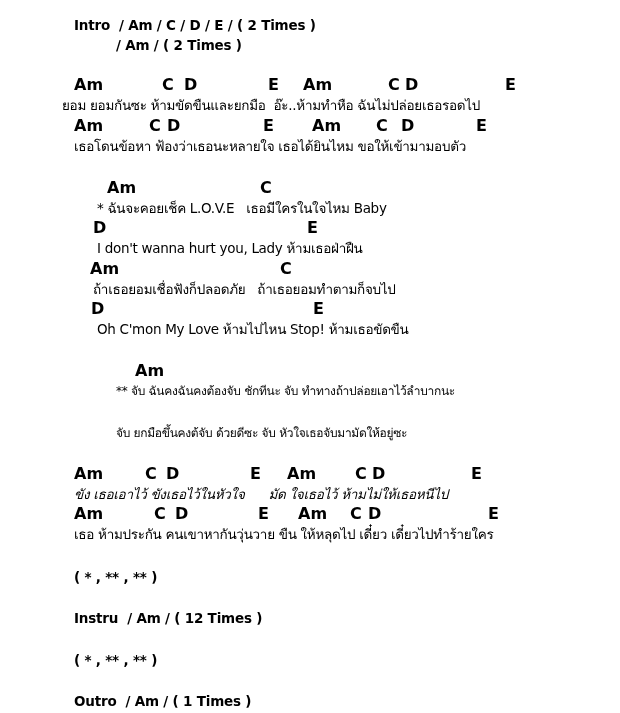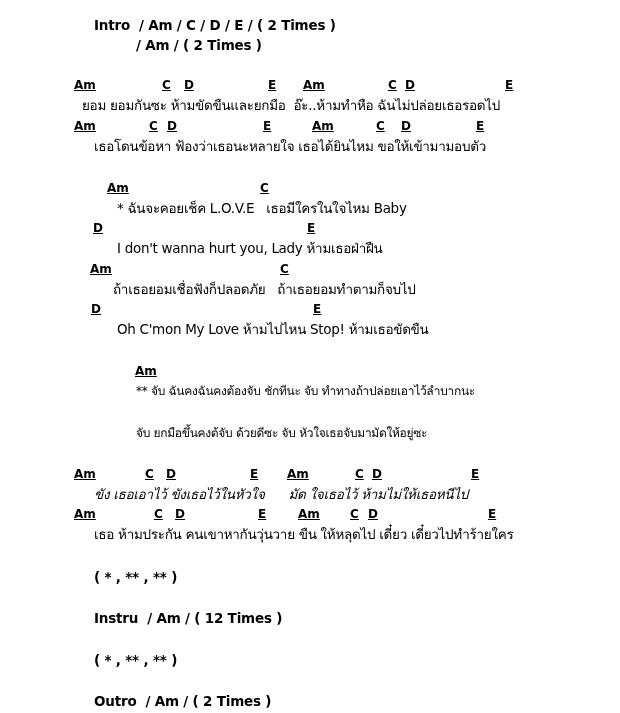--- a/index.html
+++ b/index.html
@@ -1,20 +1,20 @@
 <!DOCTYPE html>
 <html><head>
 <meta charset="utf-8">
 <style>
   html, body { margin:0; padding:0; background:#ffffff; }
   body { width:620px; height:713px; position:relative; overflow:hidden;
          font-family:"DejaVu Sans", "Liberation Sans", sans-serif; color:#000; }
-  .ln { position:absolute; white-space:pre; line-height:16px;margin-left:20px; }
+  .ln { position:absolute; white-space:pre; line-height:16px; }
   .b { font-weight:bold; font-size:13.5px; letter-spacing:-0.2px; }
-  .ch { position:absolute; font-weight:bold; font-size:12px; line-height:16px; white-space:pre;text-decoration:underline; }
+  .ch { position:absolute; font-weight:bold; font-size:16px; line-height:16px; white-space:pre; }
   .ly { font-size:13.5px; letter-spacing:-0.3px; }
   .lyb { font-size:12px; font-weight:normal; letter-spacing:-0.3px; }
 </style>
 </head>
 <body>
 
 <div class="ln b" style="left:74px;top:17px;">Intro  / Am / C / D / E / ( 2 Times )</div>
 <div class="ln b" style="left:116px;top:37px;">/ Am / ( 2 Times )</div>
 
 <div>
@@ -85,13 +85,13 @@
   <span class="ch" style="left:298px;top:506px;">Am</span>
   <span class="ch" style="left:350px;top:506px;">C</span>
   <span class="ch" style="left:368px;top:506px;">D</span>
   <span class="ch" style="left:488px;top:506px;">E</span>
   <div class="ln ly" style="left:74px;top:526px;">เธอ ห้ามประกัน คนเขาหากันวุ่นวาย ขืน ให้หลุดไป เดี๋ยว เดี๋ยวไปทำร้ายใคร</div>
 </div>
 
 <div class="ln b" style="left:74px;top:569px;">( * , ** , ** )</div>
 <div class="ln b" style="left:74px;top:610px;">Instru  / Am / ( 12 Times )</div>
 <div class="ln b" style="left:74px;top:652px;">( * , ** , ** )</div>
-<div class="ln b" style="left:74px;top:693px;">Outro  / Am / ( 2 Times )</div>
+<div class="ln b" style="left:74px;top:693px;">Outro  / Am / ( 1 Times )</div>
 
 </body></html>

